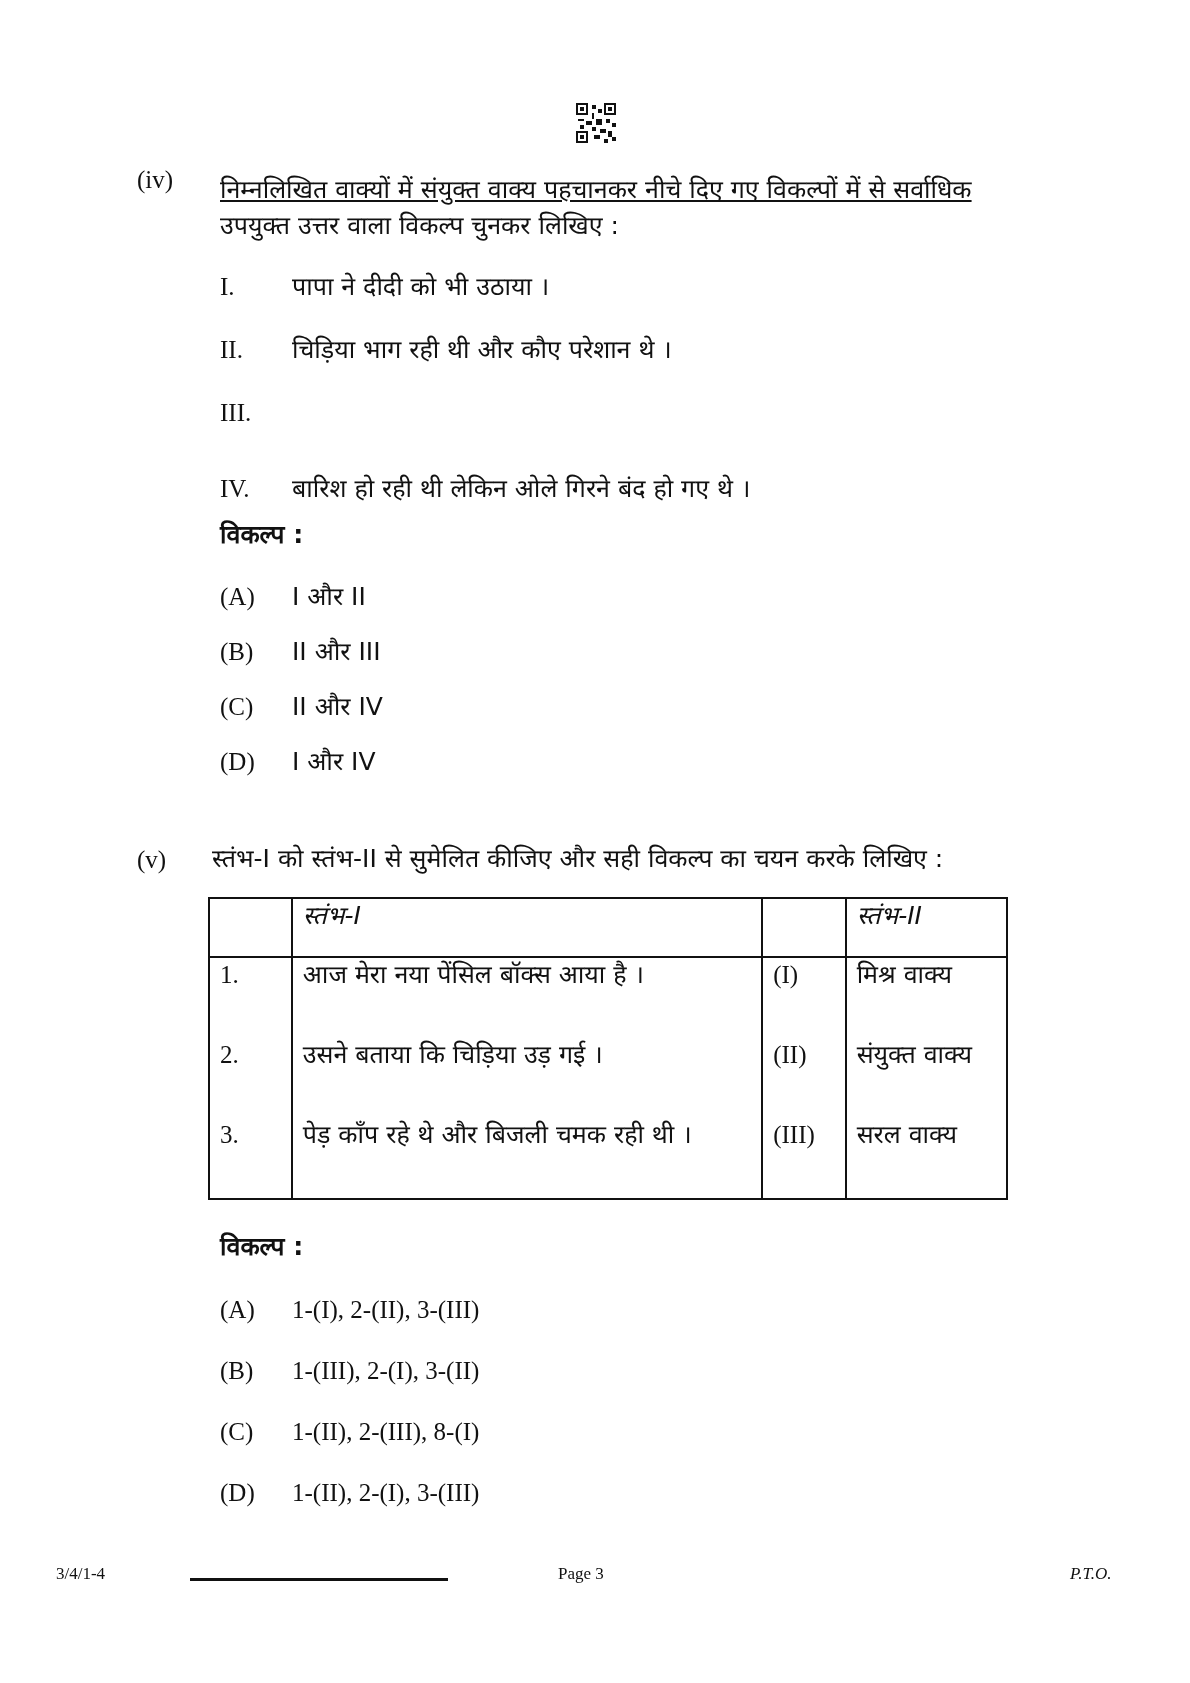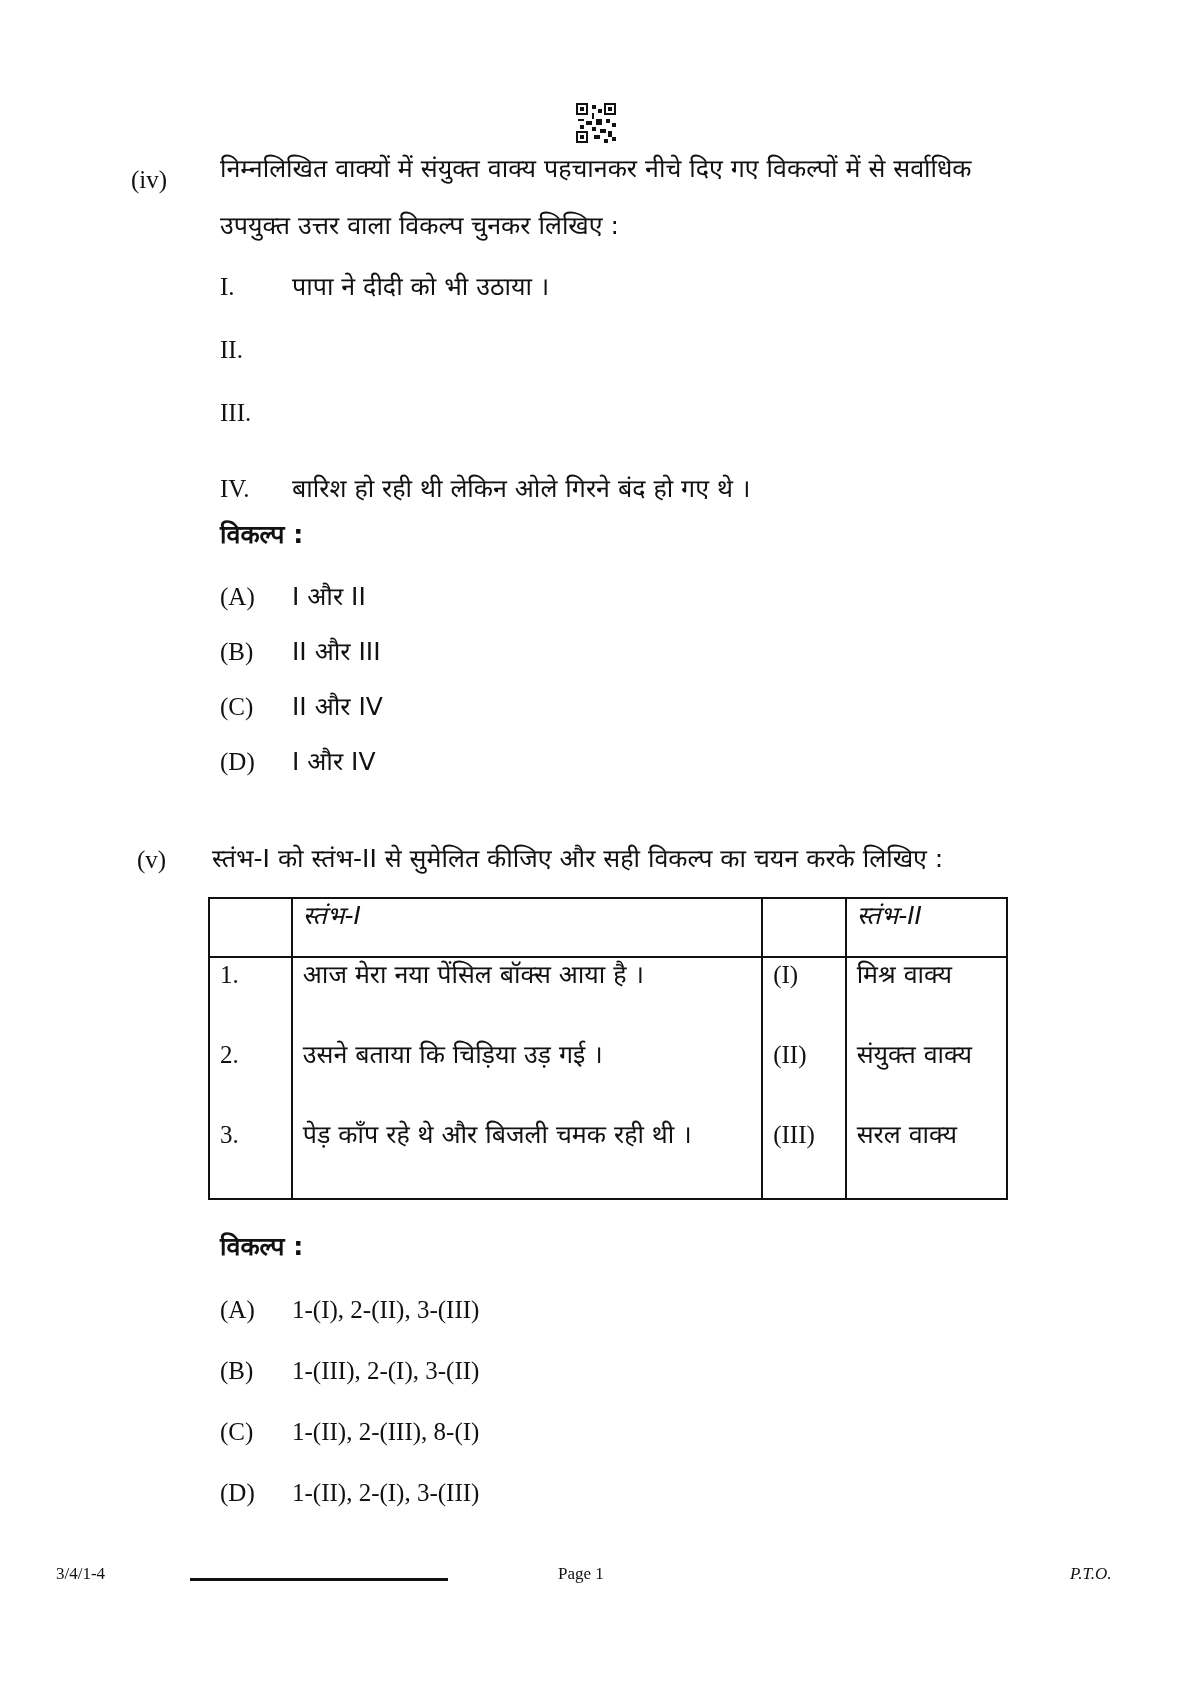--- a/index.html
+++ b/index.html
@@ -50,30 +50,31 @@
     <rect x="18" y="10" width="2" height="2" fill="#111"></rect>
     <rect x="8" y="12" width="2" height="2" fill="#111"></rect>
   <rect x="12" y="13" width="3" height="2" fill="#111"></rect>
     <rect x="16" y="14" width="2" height="3" fill="#111"></rect>
     <rect x="9" y="16" width="3" height="2" fill="#111"></rect>
   <rect x="14" y="18" width="2" height="2" fill="#111"></rect>
     <rect x="18" y="17" width="2" height="2" fill="#111"></rect>
     <rect x="2" y="11" width="2" height="2" fill="#111"></rect>
 </svg>
 
-<div class="abs qno" style="left:131px; top:166px;text-align:right;">(iv)</div>
-<div class="abs hi" style="left:220px; top:152px;">निम्नलिखित वाक्यों में संयुक्त वाक्य पहचानकर नीचे दिए गए विकल्पों में से सर्वाधिक</div>
+<div class="abs qno" style="left:137px; top:166px;text-align:right;">(iv)</div>
+<div class="abs hi" style="left:220px; top:173px;text-decoration:underline;">निम्नलिखित वाक्यों में संयुक्त वाक्य पहचानकर नीचे दिए गए विकल्पों में से सर्वाधिक</div>
 <div class="abs hi" style="left:220px; top:209px;">उपयुक्त उत्तर वाला विकल्प चुनकर लिखिए :</div>
 
 <div class="row" style="left:220px; top:270px;">
   <span class="rm lbl">I.</span>
   <span class="hi">पापा ने दीदी को भी उठाया ।</span>
 </div>
 <div class="row" style="left:220px; top:333px;">
   <span class="rm lbl">II.</span>
+  <span class="hi">चिड़िया भाग रही थी और कौए परेशान थे ।</span>
 </div>
 <div class="row" style="left:220px; top:396px;gap:12px;">
   <span class="rm lbl">III.</span>
 </div>
 <div class="row" style="left:220px; top:472px;">
   <span class="rm lbl">IV.</span>
   <span class="hi">बारिश हो रही थी लेकिन ओले गिरने बंद हो गए थे ।</span>
 </div>
 
 <div class="abs hi bold" style="left:220px; top:518px;">विकल्प :</div>
@@ -145,14 +146,14 @@
   <span class="rm lbl">(C)</span>
   <span class="rm">1-(II), 2-(III), 8-(I)</span>
 </div>
 <div class="row" style="left:220px; top:1476px;">
   <span class="rm lbl">(D)</span>
   <span class="rm">1-(II), 2-(I), 3-(III)</span>
 </div>
 
 <div class="abs footer" style="left:56px; top:1564px;">3/4/1-4</div>
 <div class="rule"></div>
-<div class="abs footer" style="left:558px; top:1564px;">Page 1</div>
+<div class="abs footer" style="left:558px; top:1564px;">Page 3</div>
 <div class="abs footer" style="left:1070px; top:1564px; font-style:italic;">P.T.O.</div>
 
 </body></html>

